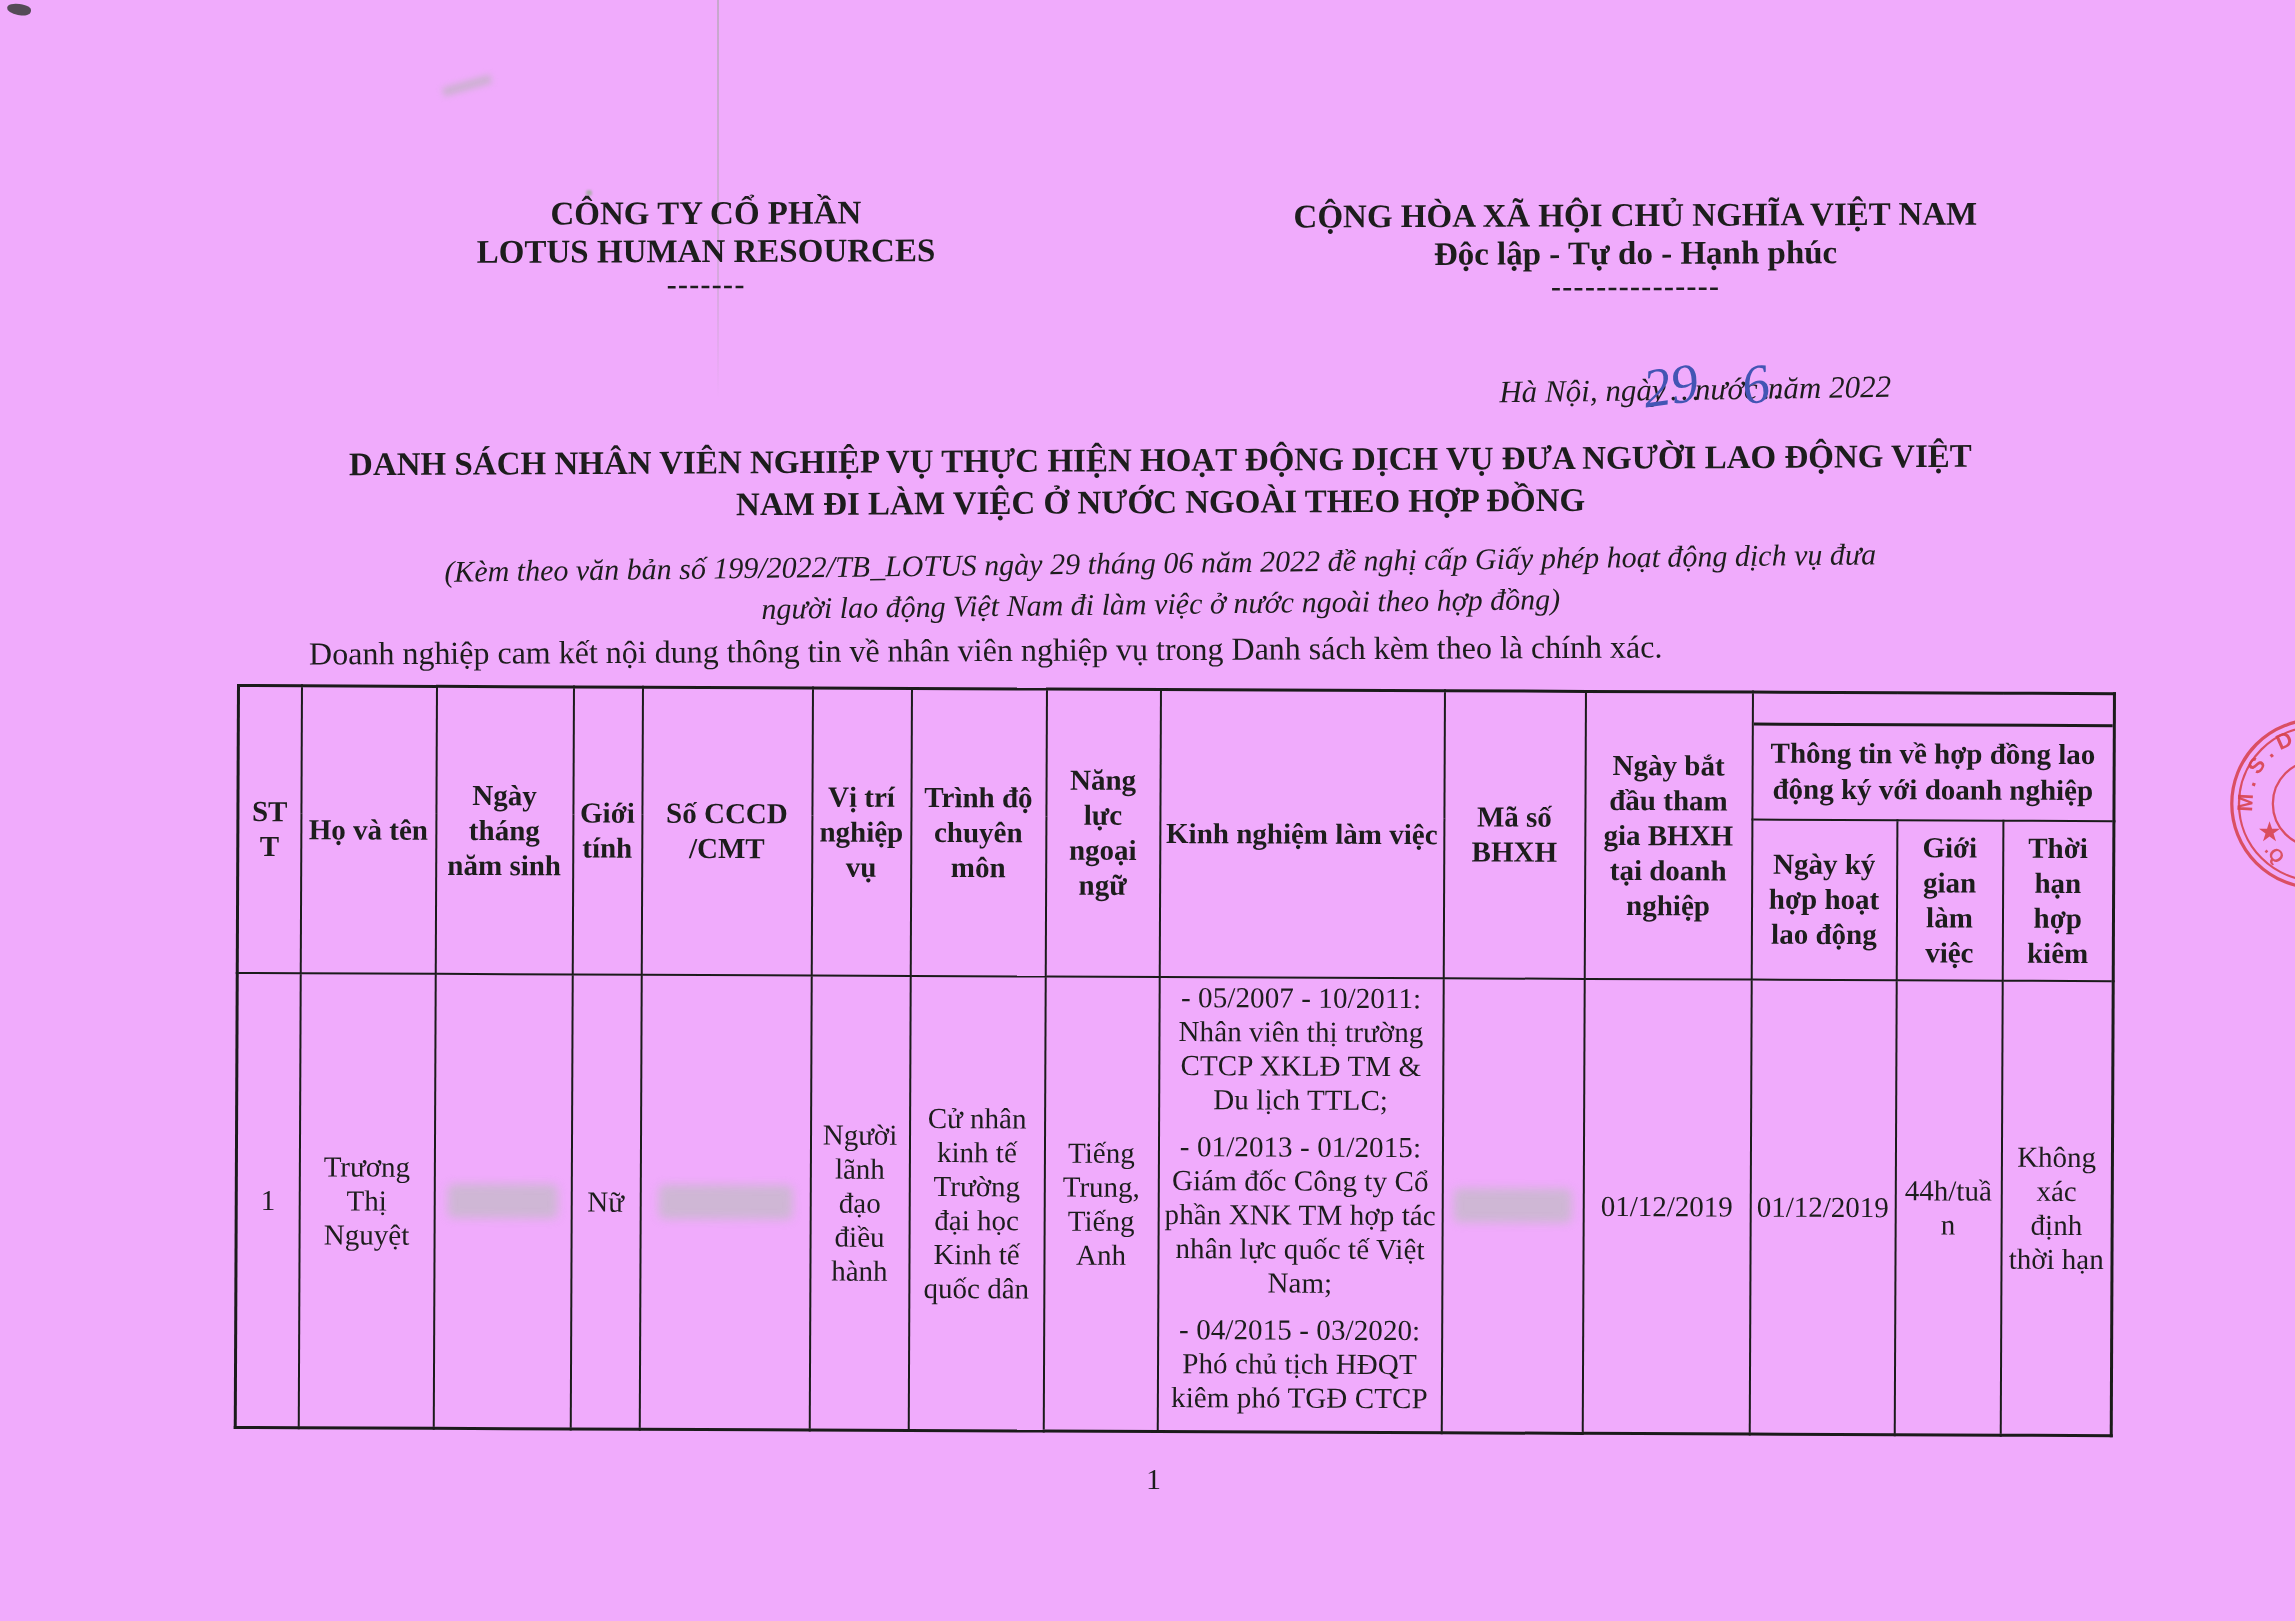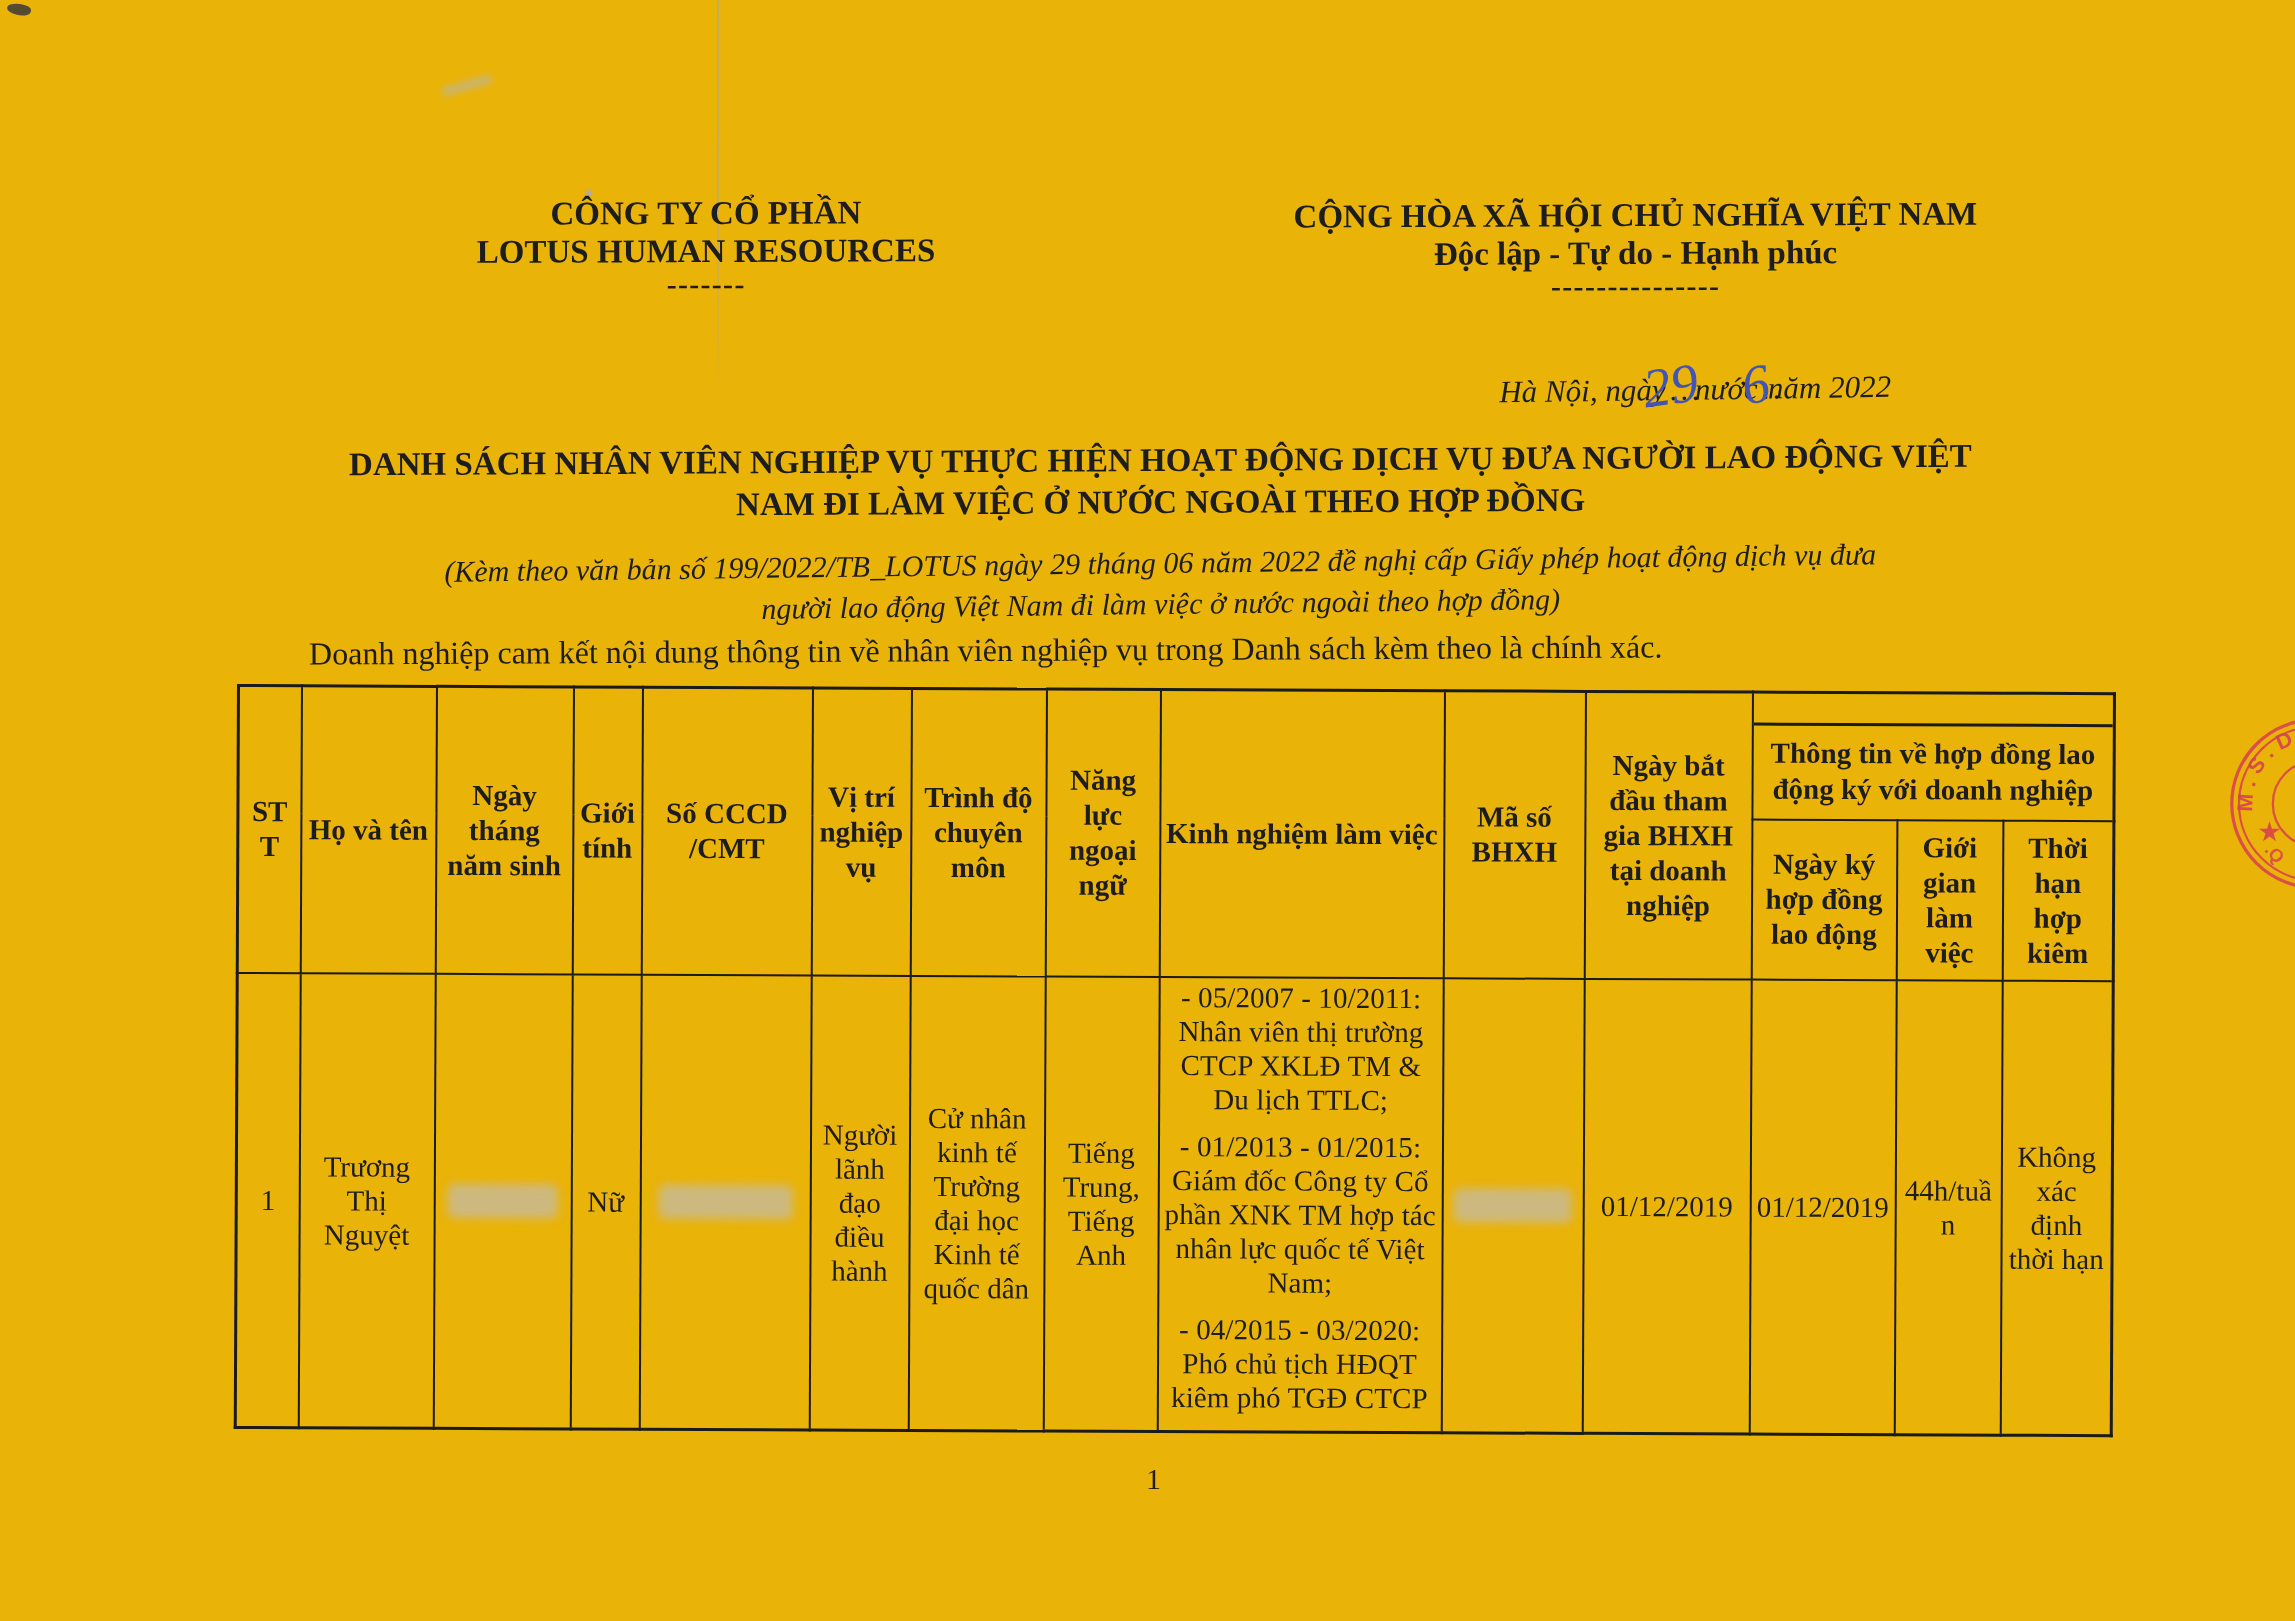--- a/index.html
+++ b/index.html
@@ -1,17 +1,17 @@
 <!DOCTYPE html>
 <html style="font-size:10.5px"><head>
 <meta charset="utf-8">
 <style>
   html,body{margin:0;padding:0;background:#ffffff;}
   .page{
-    position:relative;width:2295px;height:1622px;background:#eab308;overflow:hidden;
+    position:relative;width:2295px;height:1622px;background:#f0abfc;overflow:hidden;
     font-family:"Liberation Serif","DejaVu Serif",serif;color:#1d1d1d;
   }
   
   .artifact-vline{position:absolute;left:717px;top:0;width:2px;height:399px;
     background:linear-gradient(180deg,rgba(165,165,165,.55),rgba(165,165,165,.35) 70%,rgba(165,165,165,0));}
   .artifact-corner{position:absolute;left:6.5px;top:3.9px;width:23.5px;height:11px;background:#3a3a3a;
     border-radius:50% 40% 45% 50%;transform:rotate(9deg);opacity:.85;}
   .artifact-smudge{position:absolute;left:442px;top:81px;width:50px;height:8.5px;background:#b5b5b5;
     filter:blur(3.3px);transform:rotate(-16deg);opacity:.6;}
   .artifact-dot{position:absolute;left:586px;top:190px;width:5.9px;height:5.9px;background:#adadad;
@@ -135,21 +135,21 @@
         <th rowspan="2">Trình độ chuyên môn</th>
         <th rowspan="2">Năng lực ngoại ngữ</th>
         <th rowspan="2" class="th-exp">Kinh nghiệm làm việc</th>
         <th rowspan="2">Mã số BHXH</th>
         <th rowspan="2">Ngày bắt đầu tham gia BHXH tại doanh nghiệp</th>
         <th colspan="3" class="th-group">
           <div class="th-group-inner">Thông tin về hợp đồng lao động ký với doanh nghiệp</div>
         </th>
       </tr>
       <tr class="hdr-row-2">
-        <th class="th-sub">Ngày ký hợp đồng lao động</th>
+        <th class="th-sub">Ngày ký hợp hoạt lao động</th>
         <th class="th-sub">Giới gian làm việc</th>
         <th class="th-sub">Thời hạn hợp kiêm</th>
       </tr>
     </thead>
     <tbody>
       <tr class="data-row">
         <td>1</td>
         <td>Trương Thị Nguyệt</td>
         <td>
           <div class="redact-inline redact-dob"></div>

